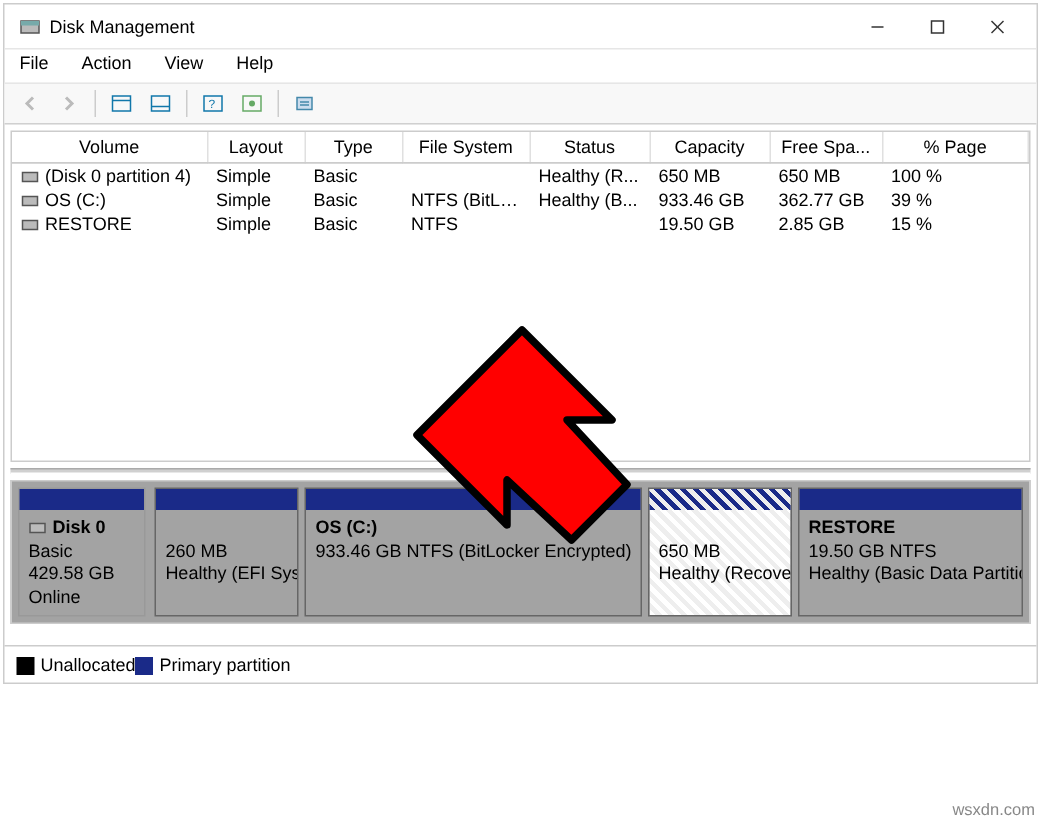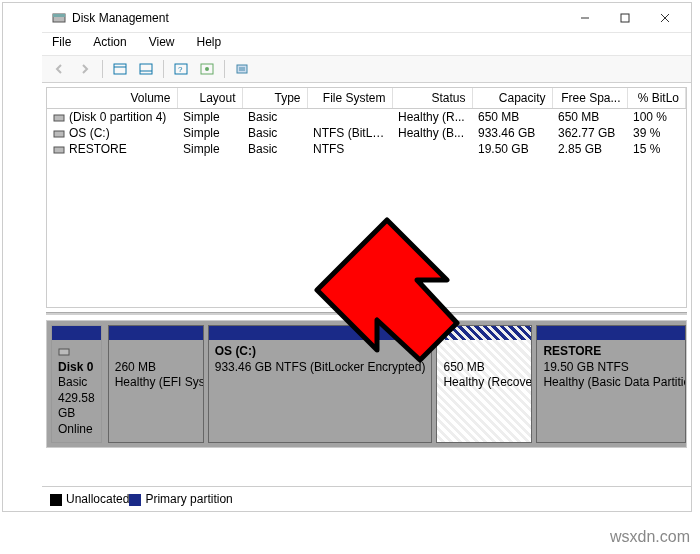--- a/index.html
+++ b/index.html
@@ -10,26 +10,25 @@
     background: #fff;
     color: #000;
     width: 700px;
     height: 554px;
     overflow: hidden;
     position: relative;
   }
   .window {
     border: 1px solid #ccc;
     width: 690px;
-    height: 510px;
+    height: 454px;
     margin: 2px 0 0 2px;
     display: flex;
     flex-direction: column;
     background: #fff;
-    padding-left: 39px;
   }
   .titlebar {
     height: 30px;
     display: flex;
     align-items: center;
     padding: 0 6px 0 10px;
     border-bottom: 1px solid #e6e6e6;
   }
   .titlebar-icon { margin-right: 6px; display:inline-flex; }
   .titlebar-title { flex: 1; }
@@ -70,21 +69,21 @@
     flex-direction: column;
     position: relative;
   }
   .table-wrap { border: 1px solid #ccc; margin: 4px; }
   table.vols {
     width: 100%;
     border-collapse: collapse;
     table-layout: fixed;
   }
   table.vols th {
-    text-align: right;
+    text-align: center;
     font-weight: normal;
     padding: 3px 6px;
     background: #fff;
     border-right: 1px solid #e0e0e0;
     border-bottom: 1px solid #ccc;
     white-space: nowrap; overflow:hidden; text-overflow:ellipsis;
   }
   table.vols td {
     padding: 1px 6px;
     white-space: nowrap; overflow:hidden; text-overflow:ellipsis;
@@ -129,21 +128,21 @@
     border-top: 1px solid #ccc;
     padding: 5px 8px;
     display:flex;
     align-items:center;
     margin-top:auto;
   }
   .sw { width:12px; height:12px; display:inline-block; margin-right:4px; vertical-align:middle;}
   .sw.black{background:#000;}
   .sw.blue{background:#1a2a88;}
   .watermark {
-    position:absolute; right:10px; bottom:8px; font-size:16px; color:#888;
+    position:absolute; right:10px; bottom:8px; font-size:11px; color:#888;
   }
   .arrow-overlay {
     position:absolute; left: 260px; top: 122px; pointer-events:none;
   }
 </style>
 </head>
 <body>
 
 <div class="window">
 
@@ -242,21 +241,21 @@
         </colgroup>
         <thead>
           <tr>
             <th>Volume</th>
             <th>Layout</th>
             <th>Type</th>
             <th>File System</th>
             <th>Status</th>
             <th>Capacity</th>
             <th>Free Spa...</th>
-            <th>% BitLo</th>
+            <th>% Page</th>
           </tr>
         </thead>
         <tbody id="vol-body">
             <tr>
               <td><span class="vol-ic">
                   <svg width="12" height="12" viewBox="0 0 12 12">
                     <rect x="1" y="3" width="10" height="6" fill="#bbb" stroke="#555"></rect>
                   </svg>
                 </span>(Disk 0 partition 4)</td>
               <td>Simple</td>

